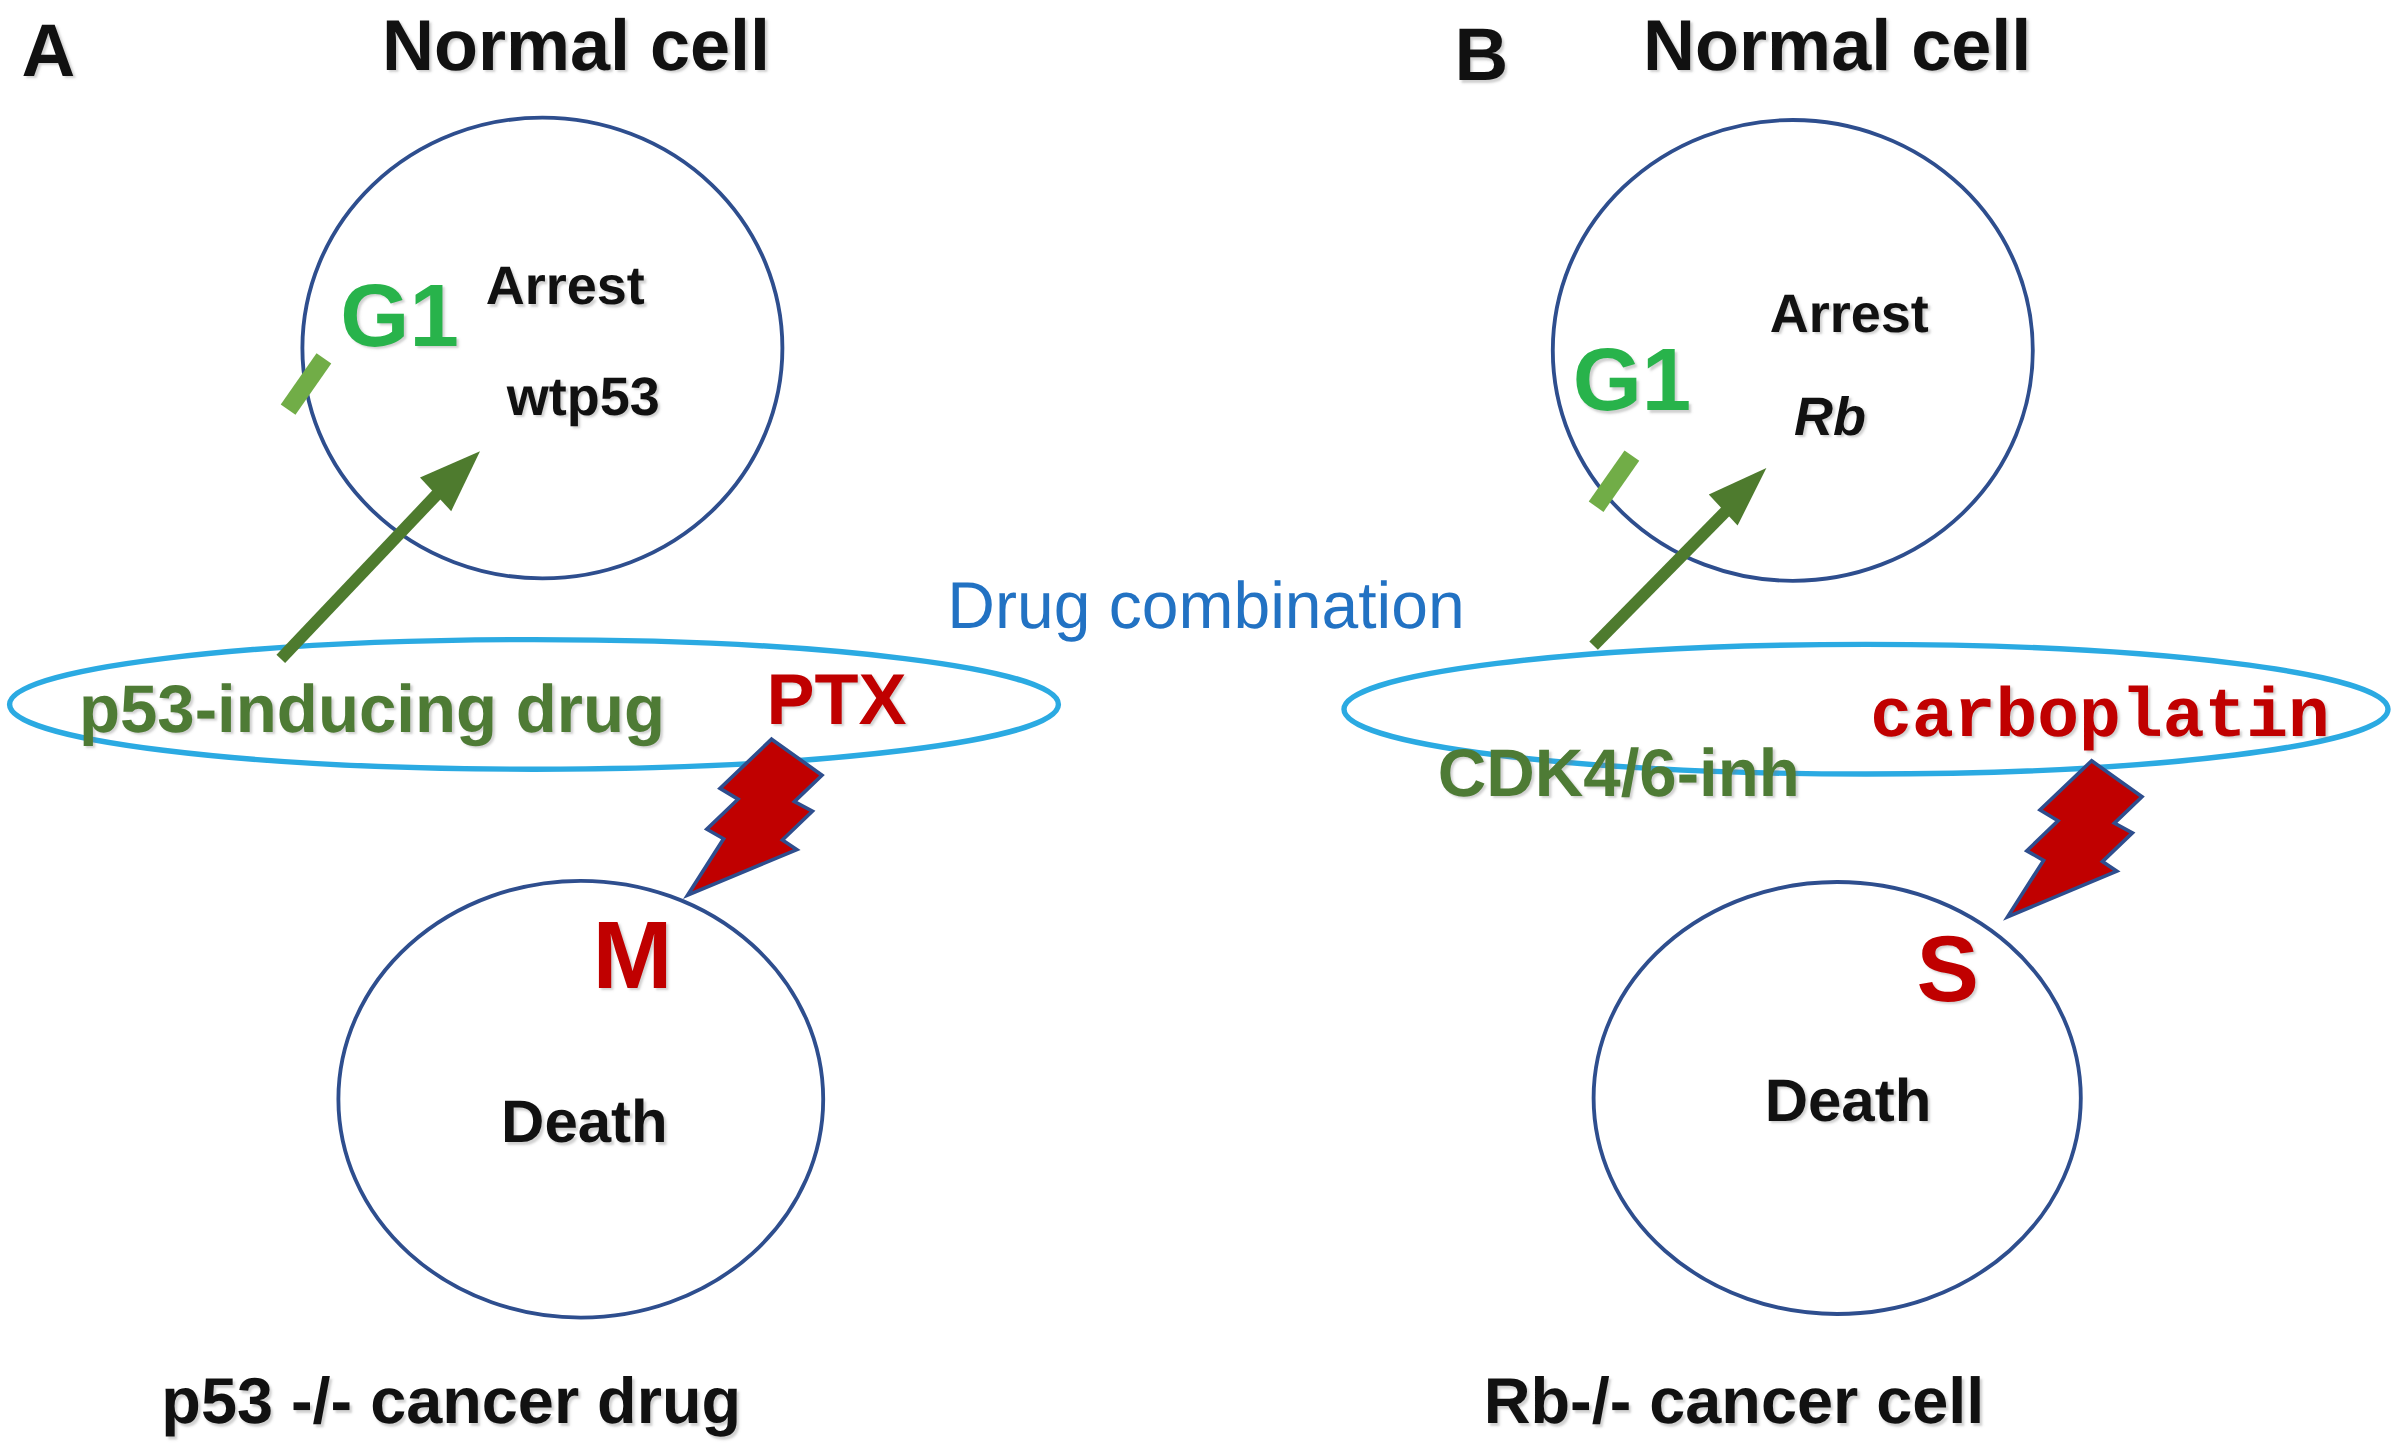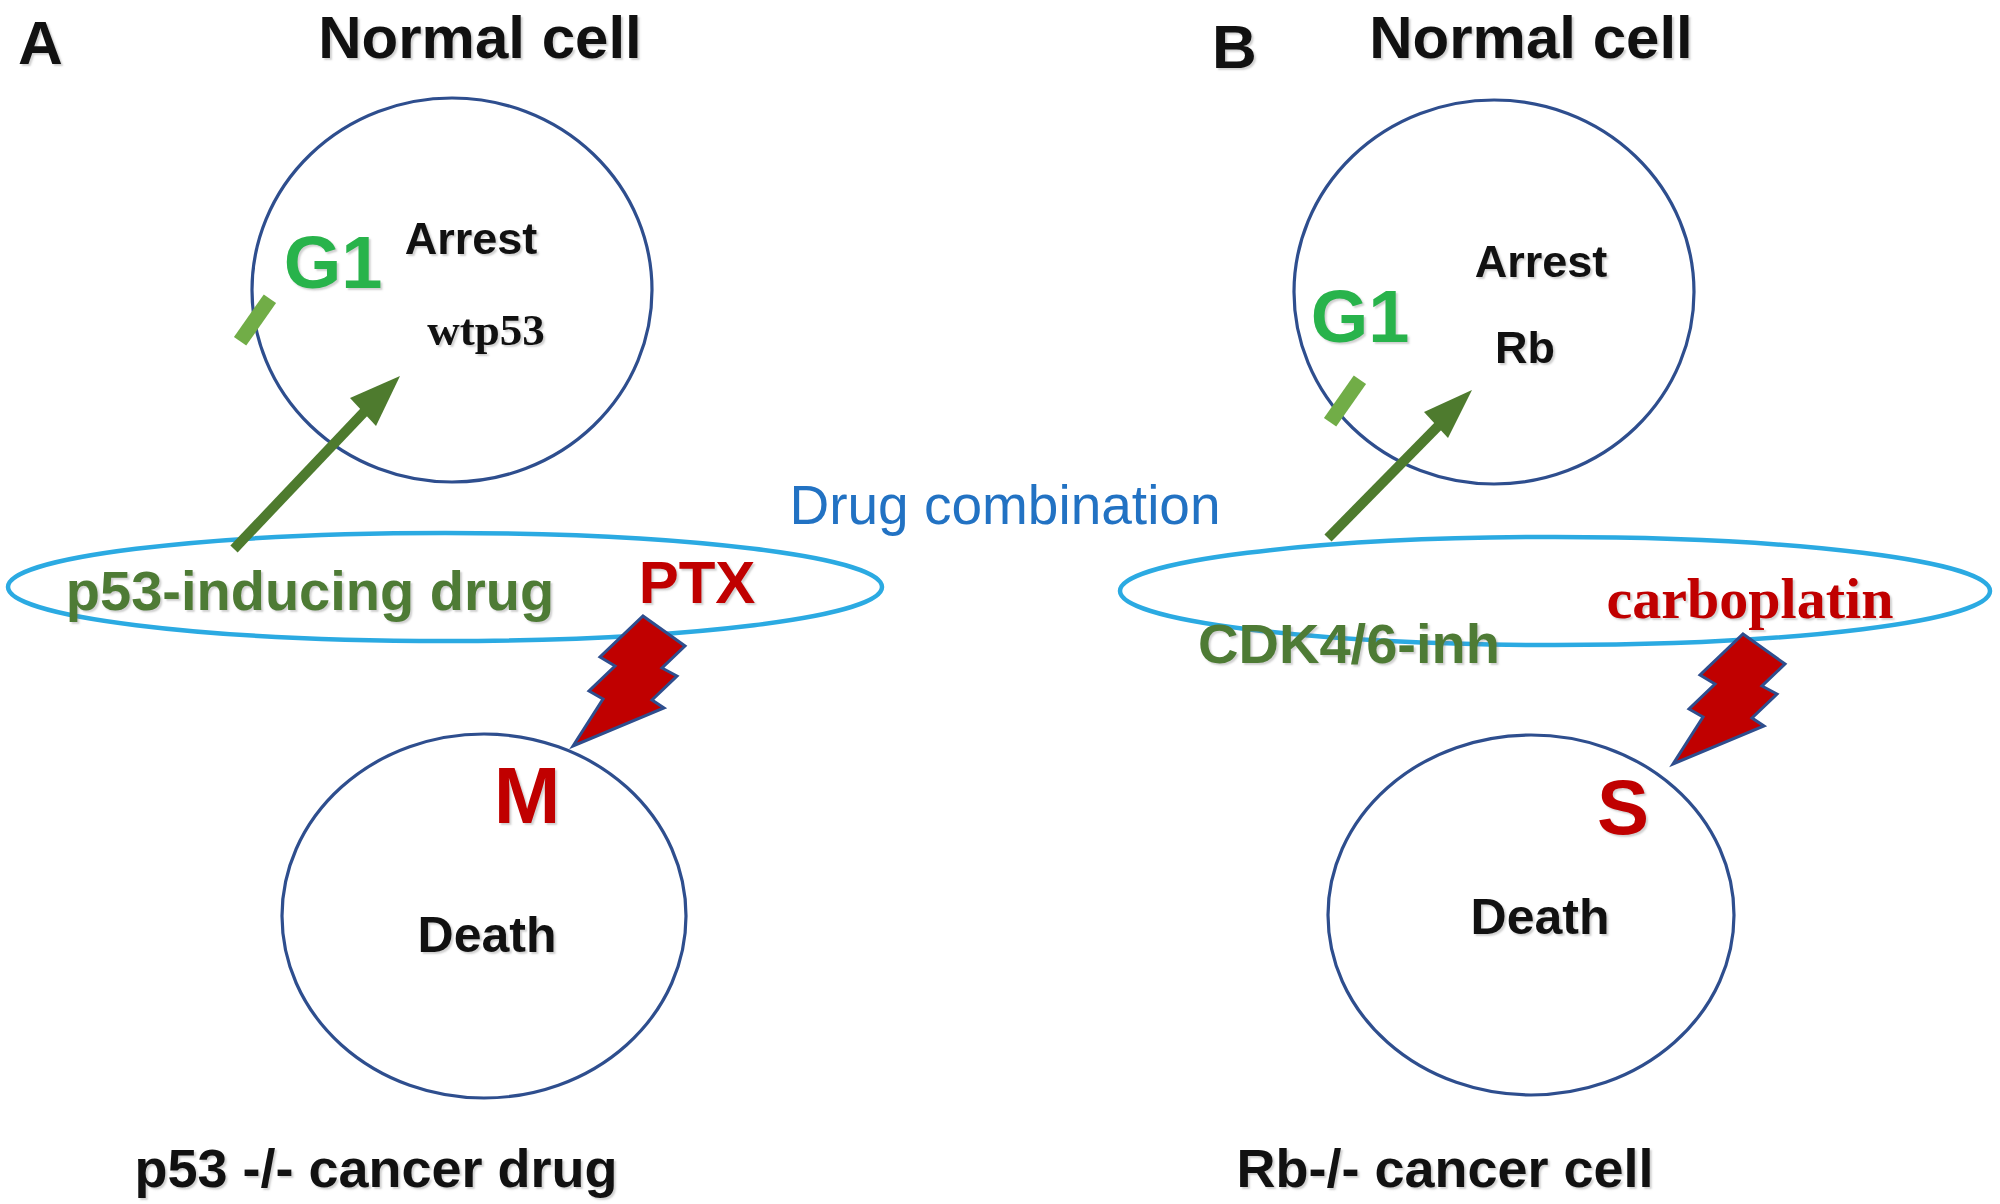--- a/index.html
+++ b/index.html
@@ -29,21 +29,21 @@
     position:absolute;transform:translate(-50%,-50%);white-space:nowrap;
     font-weight:700;color:var(--text-black);line-height:1;
     text-shadow:2px 2px 2px rgba(120,120,120,0.35);
   }
   .tl{position:absolute;white-space:nowrap;font-weight:700;color:var(--text-black);line-height:1;
       text-shadow:2px 2px 2px rgba(120,120,120,0.35);}
   .green{color:var(--phase-green);}
   .dgreen{color:var(--drug-text-green);}
   .red{color:var(--red);}
   .blue{color:var(--center-label-blue);font-weight:400;text-shadow:none;}
-  .serif{font-family:Liberation Serif, serif;}
+  .serif{font-family:Liberation Mono, monospace;}
 </style>
 </head>
 <body>
 
 <div class="canvas">
 
   <svg class="shapes" viewBox="0 0 2000 1204">
 
     <ellipse class="cell" cx="452" cy="290" rx="200" ry="192"></ellipse>
     <ellipse class="cell" cx="484" cy="916" rx="202" ry="182"></ellipse>
@@ -59,33 +59,33 @@
     <rect class="tick" x="-26" y="-7.5" width="52" height="15" transform="translate(1345,401) rotate(-55)"></rect>
     <line class="shaft" x1="1328" y1="538" x2="1452" y2="412"></line>
     <polygon class="head" points="1472,390 1424,412 1448,438"></polygon>
     <polygon class="bolt" points="1743,634 1785,664 1762,686 1777,694 1752,718 1764,726 1673,764 1703,717 1689,709 1715,684 1700,675"></polygon>
   </svg>
 
   <div class="tl" style="left:18px;top:12px;font-size:62px;">A</div>
   <div class="t" style="left:480px;top:38px;font-size:60px;">Normal cell</div>
   <div class="t green" style="left:333px;top:263px;font-size:74px;">G1</div>
   <div class="t" style="left:471px;top:238px;font-size:45px;">Arrest</div>
-  <div class="t" style="left:486px;top:330px;font-size:45px;font-family:Liberation Serif, serif;">wtp53</div>
+  <div class="t" style="left:486px;top:330px;font-size:45px;">wtp53</div>
   <div class="t dgreen" style="left:310px;top:591px;font-size:56px;">p53-inducing drug</div>
   <div class="t red" style="left:697px;top:583px;font-size:60px;">PTX</div>
   <div class="t red" style="left:527px;top:796px;font-size:80px;">M</div>
   <div class="t" style="left:487px;top:935px;font-size:50px;">Death</div>
   <div class="t" style="left:376px;top:1168px;font-size:54px;">p53 -/- cancer drug</div>
 
   <div class="t blue" style="left:1005px;top:505px;font-size:55px;">Drug combination</div>
 
   <div class="tl" style="left:1212px;top:16px;font-size:62px;">B</div>
   <div class="t" style="left:1531px;top:38px;font-size:60px;">Normal cell</div>
   <div class="t green" style="left:1360px;top:317px;font-size:74px;">G1</div>
   <div class="t" style="left:1541px;top:261px;font-size:45px;">Arrest</div>
-  <div class="t" style="left:1525px;top:347px;font-size:45px;">Rb</div>
+  <div class="t" style="left:1525px;top:347px;font-size:45px;font-style:italic;">Rb</div>
   <div class="t dgreen" style="left:1349px;top:600px;font-size:56px;margin-top:44px;">CDK4/6-inh</div>
   <div class="t red serif" style="left:1750px;top:599px;font-size:58px;">carboplatin</div>
   <div class="t red" style="left:1623px;top:807px;font-size:78px;">S</div>
   <div class="t" style="left:1540px;top:917px;font-size:50px;">Death</div>
   <div class="t" style="left:1445px;top:1168px;font-size:54px;">Rb-/- cancer cell</div>
 
 </div>
 
 </body></html>

